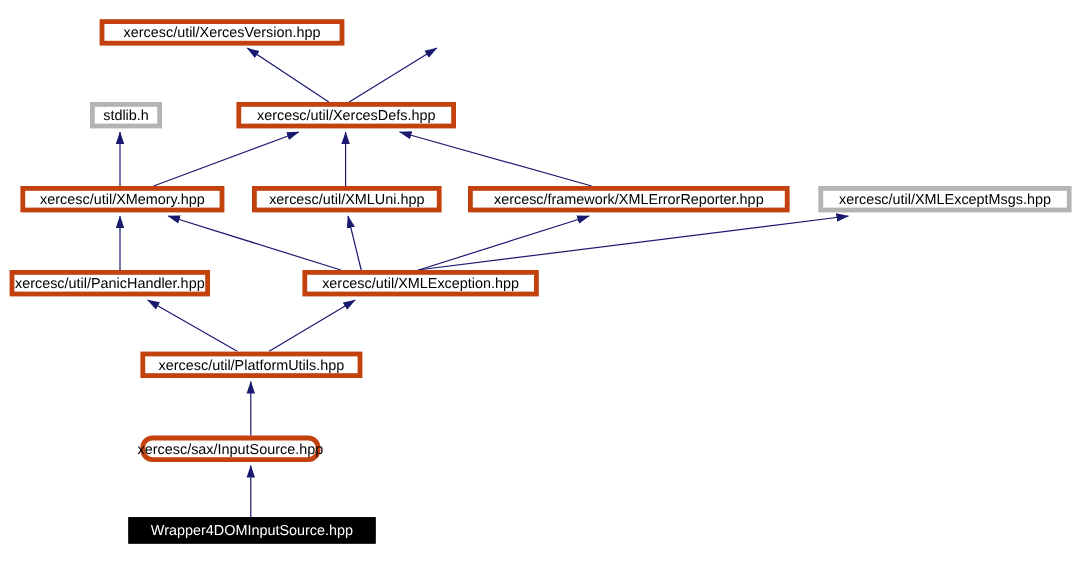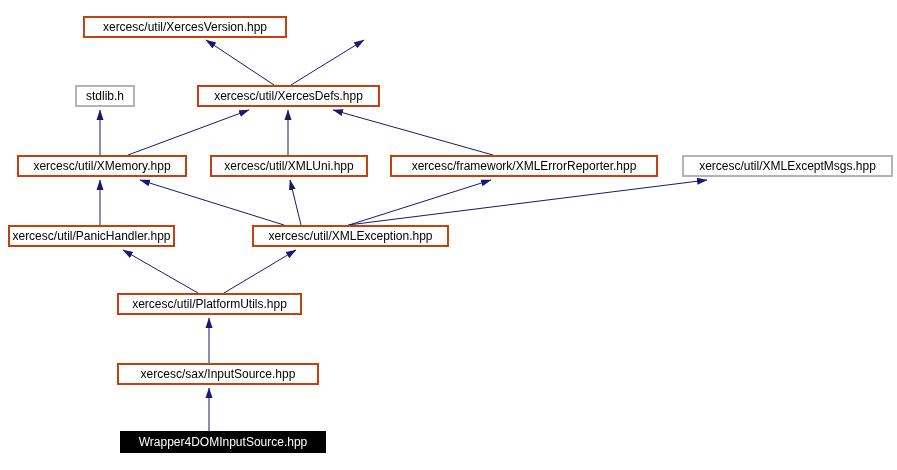--- a/index.html
+++ b/index.html
@@ -26,21 +26,21 @@
   .node-layer {
     position: absolute;
     left: 0;
     top: 0;
     width: 897px;
     height: 470px;
   }
   .node {
     position: absolute;
     box-sizing: border-box;
-    border: 2px solid #c2410c;
+    border: 4px solid #c2410c;
     background: #ffffff;
     color: #000000;
     font-size: 12px;
     line-height: 1;
     display: flex;
     align-items: center;
     justify-content: center;
     white-space: nowrap;
     cursor: default;
     text-align: right;
@@ -89,16 +89,16 @@
       <div class="node normal" style="left: 83px; top: 16px; width: 204px; height: 22px;">xercesc/util/XercesVersion.hpp</div>
       <div class="node external" style="left: 75px; top: 85px; width: 60px; height: 22px;">stdlib.h</div>
       <div class="node normal" style="left: 197px; top: 85px; width: 183px; height: 22px;">xercesc/util/XercesDefs.hpp</div>
       <div class="node normal" style="left: 17px; top: 155px; width: 170px; height: 22px;">xercesc/util/XMemory.hpp</div>
       <div class="node normal" style="left: 210px; top: 155px; width: 158px; height: 22px;">xercesc/util/XMLUni.hpp</div>
       <div class="node external" style="left: 682px; top: 155px; width: 211px; height: 22px;">xercesc/util/XMLExceptMsgs.hpp</div>
       <div class="node normal" style="left: 390px; top: 155px; width: 268px; height: 22px;">xercesc/framework/XMLErrorReporter.hpp</div>
       <div class="node normal" style="left: 8px; top: 225px; width: 167px; height: 22px;">xercesc/util/PanicHandler.hpp</div>
       <div class="node normal" style="left: 220px; top: 225px; width: 197px; height: 22px; margin-left: 32px;">xercesc/util/XMLException.hpp</div>
       <div class="node normal" style="left: 117px; top: 293px; width: 185px; height: 22px;">xercesc/util/PlatformUtils.hpp</div>
-      <div class="node normal" style="left: 117px; top: 363px; width: 202px; height: 22px;">xercesc/sax/InputSource.hpp</div>
-      <div class="node focus" style="left: 107px; top: 431px; width: 206px; height: 22px; margin-left: 13px;">Wrapper4DOMInputSource.hpp</div>
+      <div class="node normal" style="left: 117px; top: 363px; width: 150px; height: 22px; border-radius: 10px;">xercesc/sax/InputSource.hpp</div>
+      <div class="node focus" style="left: 107px; top: 431px; width: 206px; height: 22px;">Wrapper4DOMInputSource.hpp</div>
     </div>
 </div>
 
 </body></html>

